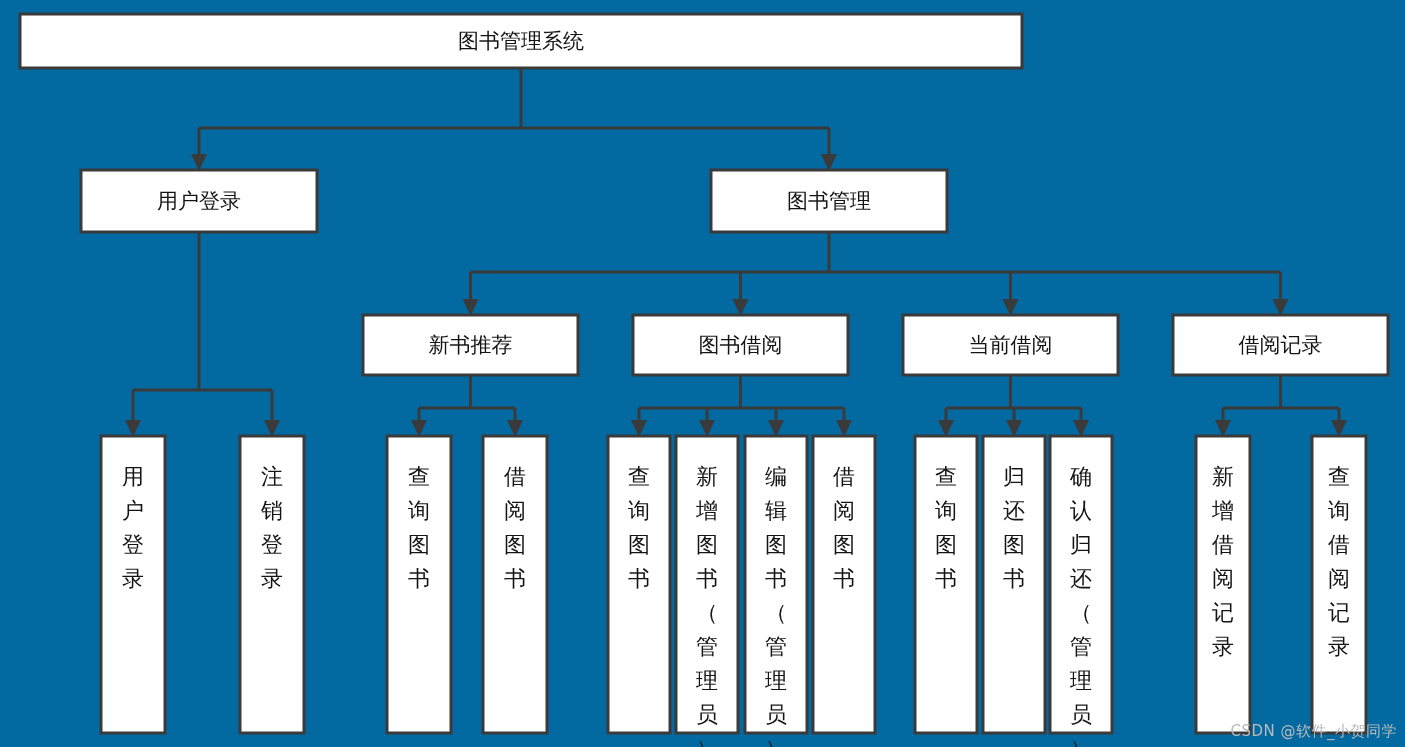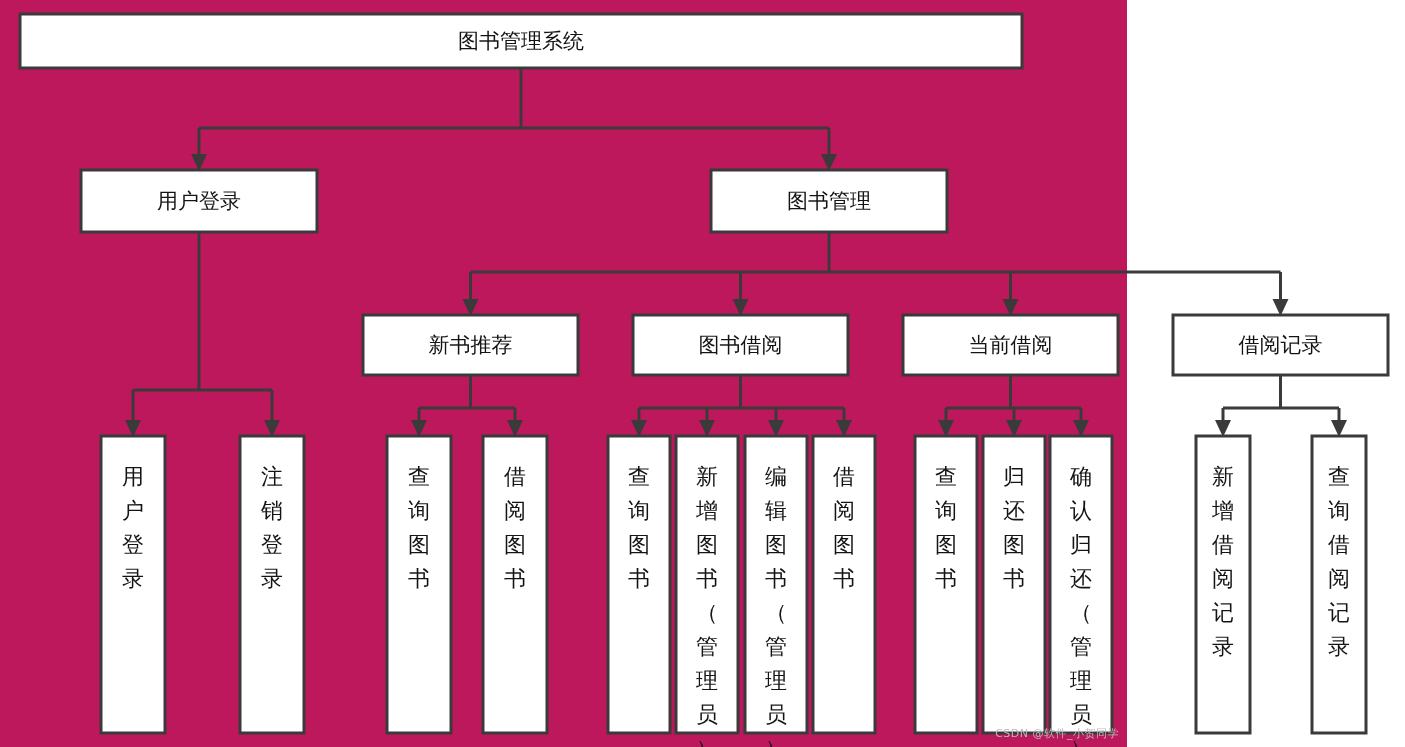--- a/index.html
+++ b/index.html
@@ -9,23 +9,23 @@
     background: #ffffff;
   }
   body {
     width: 1405px;
     height: 747px;
     overflow: hidden;
     font-family: "DejaVu Sans", "Liberation Sans", sans-serif;
   }
   #diagram-root {
     position: relative;
-    width: 1127px;
+    width: 1405px;
     height: 747px;
-    background: #be185d;
+    background: #0369a1;
   }
   svg.diagram-canvas {
     position: absolute;
     left: 0;
     top: 0;
     width: 1405px;
     height: 747px;
     display: block;
   }
   .node-rect {
@@ -58,21 +58,21 @@
     font-family: "DejaVu Sans", "Liberation Sans", sans-serif;
     font-size: 22px;
     text-anchor: middle;
     dominant-baseline: middle;
   }
   .watermark {
     position: absolute;
     right: 8px;
     bottom: 6px;
     color: #b9b9b9;
-    font-size: 11px;
+    font-size: 15px;
     font-family: "DejaVu Sans", "Liberation Sans", sans-serif;
     letter-spacing: 0.5px;
     white-space: nowrap;
     user-select: none;
   }
 </style>
 </head>
 <body>
 
 <div id="diagram-root">

